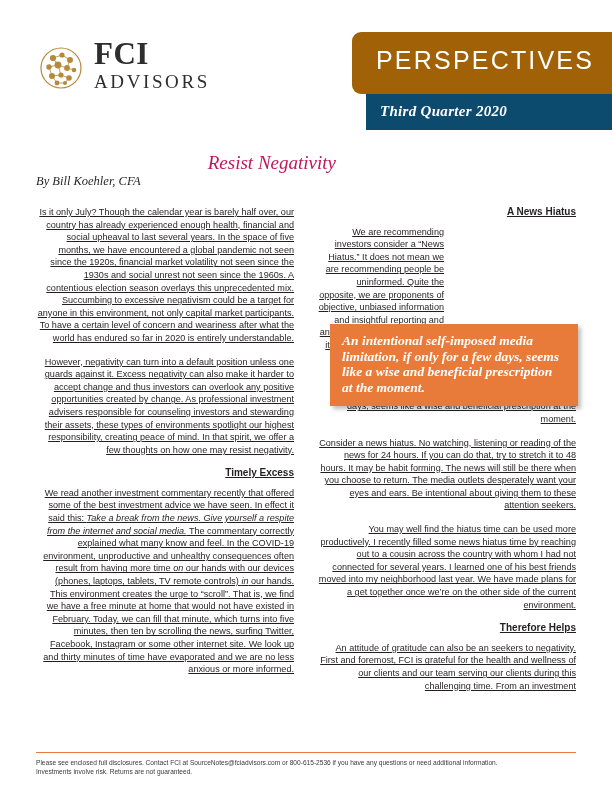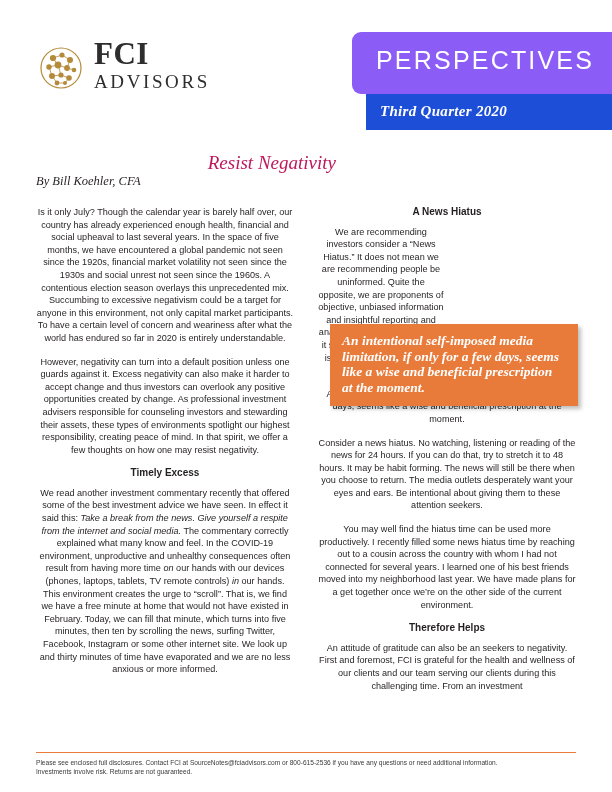--- a/index.html
+++ b/index.html
@@ -55,41 +55,41 @@
     color: #2e2e2e;
     margin-top: 3px;
   }
 
   .persp-band {
     position: absolute;
     left: 352px;
     top: 32px;
     width: 260px;
     height: 62px;
-    background: #8b5cf6;
+    background: #a16207;
     border-top-left-radius: 9px;
     border-bottom-left-radius: 9px;
   }
   .persp-text {
     position: absolute;
     left: 24px;
     top: 14px;
     color: #ffffff;
     font-family: "Liberation Sans", sans-serif;
     font-size: 25px;
     letter-spacing: 2.2px;
     font-weight: normal;
   }
   .quarter-band {
     position: absolute;
     left: 366px;
     top: 94px;
     width: 246px;
     height: 36px;
-    background: #1d4ed8;
+    background: #0c4a6e;
   }
   .quarter-text {
     position: absolute;
     left: 14px;
     top: 9px;
     color: #ffffff;
     font-family: "Liberation Serif", serif;
     font-style: italic;
     font-weight: bold;
     font-size: 15px;
@@ -128,21 +128,22 @@
     width: 540px;
     height: 540px;
   }
   .col {
     position: absolute;
     top: 0;
     width: 258px;
     font-size: 9.1px;
     line-height: 12.6px;
     color: #231f20;
-    text-align: center;
+    text-align: right;
+    text-decoration: underline;
   }
   .col-left { left: 0; }
   .col-right { left: 282px; }
 
   .col p {
     margin: 0 0 11px 0;
   }
   .sub-head {
     font-weight: bold;
     font-size: 10px;

